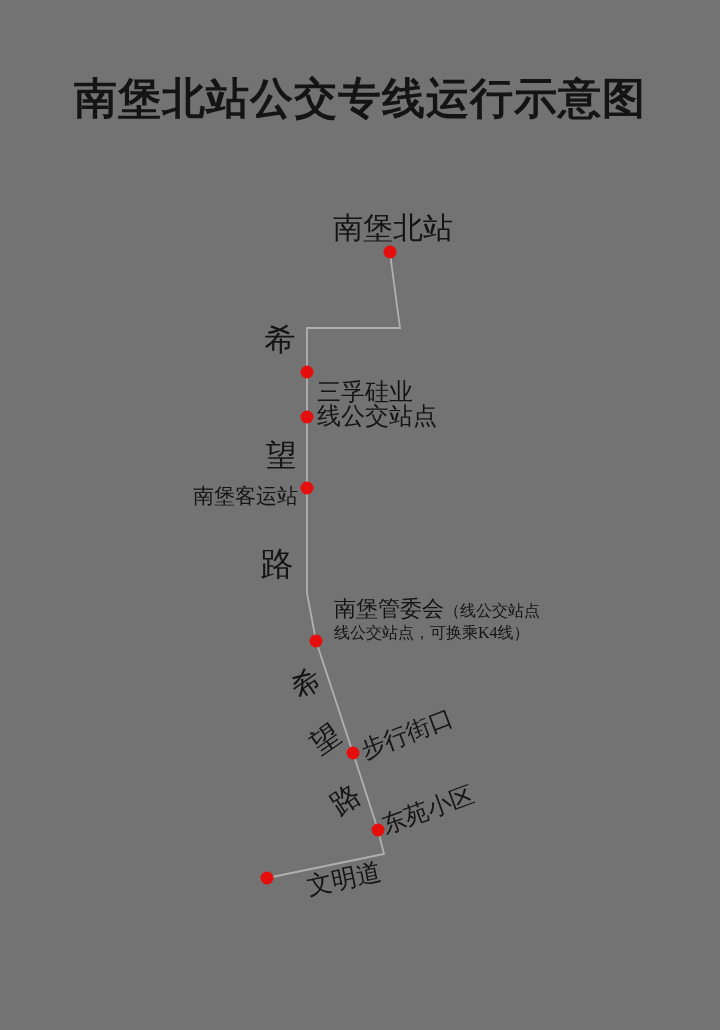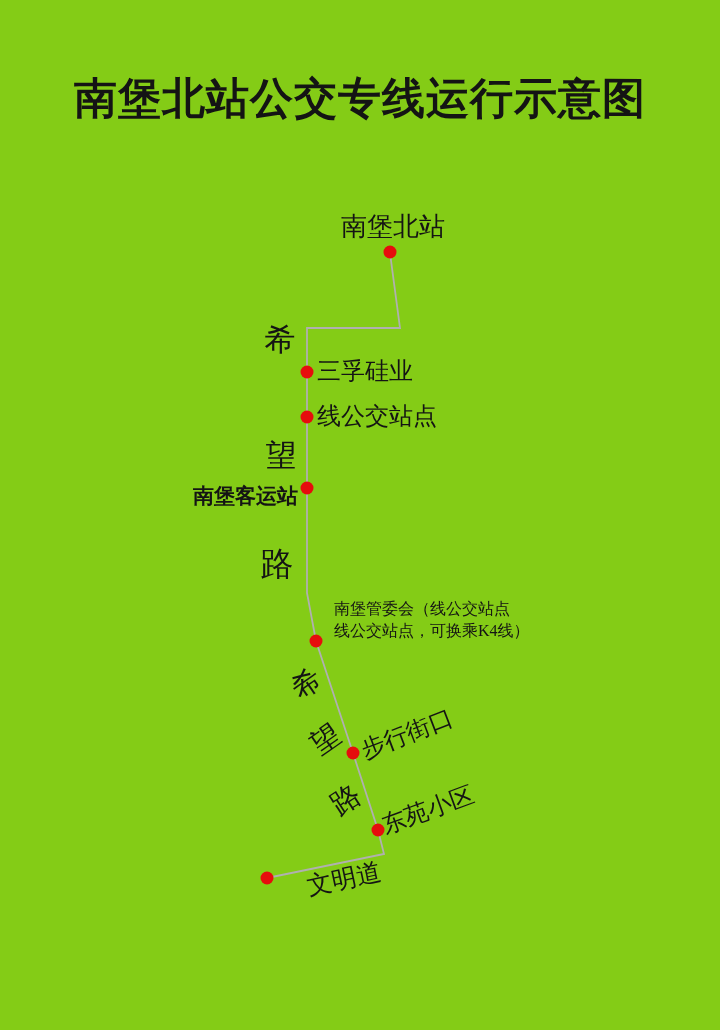--- a/index.html
+++ b/index.html
@@ -1,19 +1,19 @@
 <!DOCTYPE html>
 <html><head>
 <meta charset="utf-8">
 <style>
   html,body{margin:0;padding:0;background:#fff;}
   .page{
     position:relative;
     width:720px;height:1030px;
-    background:#84cc16;
+    background:#737373;
     overflow:hidden;
     font-family:"Liberation Serif","DejaVu Serif",serif;
     color:#141414;
   }
   .title{
     position:absolute;
     left:0;right:0;top:70px;
     margin:0;
     text-align:center;
     font-size:43px;
@@ -44,21 +44,21 @@
     white-space:nowrap;
   }
   .gwh{
     position:absolute;
     left:334px;top:598px;
     width:205px;
     font-size:16px;
     line-height:22px;
     white-space:nowrap;
   }
-  .gwh-name{font-size:16px;}
+  .gwh-name{font-size:22px;}
   .two-line{
     text-align:center;
     white-space:nowrap;
     line-height:31px;
   }
 </style>
 </head>
 <body>
 
 <div class="page" style="color: rgb(20, 20, 20);">
@@ -71,27 +71,27 @@
 
   <span class="dot" style="left: 390px; top: 252px; background: rgb(230, 13, 13);"></span>
   <span class="dot" style="left: 307px; top: 372px; background: rgb(230, 13, 13);"></span>
   <span class="dot" style="left: 307px; top: 417px; background: rgb(230, 13, 13);"></span>
   <span class="dot" style="left: 307px; top: 488px; background: rgb(230, 13, 13);"></span>
   <span class="dot" style="left: 316px; top: 641px; background: rgb(230, 13, 13);"></span>
   <span class="dot" style="left: 353px; top: 753px; background: rgb(230, 13, 13);"></span>
   <span class="dot" style="left: 378px; top: 830px; background: rgb(230, 13, 13);"></span>
   <span class="dot" style="left: 267px; top: 878px; background: rgb(230, 13, 13);"></span>
 
-  <span class="lbl center-xy" style="left:393px;top:227px;font-size:26px;">南堡北站</span>
+  <span class="lbl center-xy" style="left:393px;top:227px;font-size:30px;">南堡北站</span>
 
-  <span class="lbl center-y" style="left:317px;top:371px;">三孚硅业</span>
+  <span class="lbl center-y" style="left:317px;top:392px;">三孚硅业</span>
 
   <span class="lbl center-y" style="left:317px;top:416px;">线公交站点</span>
 
-  <span class="lbl center-y" style="left:193px;top:497px;font-size:21px;font-weight:bold;">南堡客运站</span>
+  <span class="lbl center-y" style="left:193px;top:497px;font-size:21px;">南堡客运站</span>
 
   <div class="gwh">
     <div><span class="gwh-name">南堡管委会</span><span>（线公交站点</span></div>
     <div>线公交站点，可换乘K4线）</div>
   </div>
 
   <span class="lbl" style="left:407px;top:734px;transform:translate(-50%,-50%) rotate(-21deg);">步行街口</span>
 
   <span class="lbl" style="left:428px;top:810px;transform:translate(-50%,-50%) rotate(-20deg);">东苑小区</span>
 

